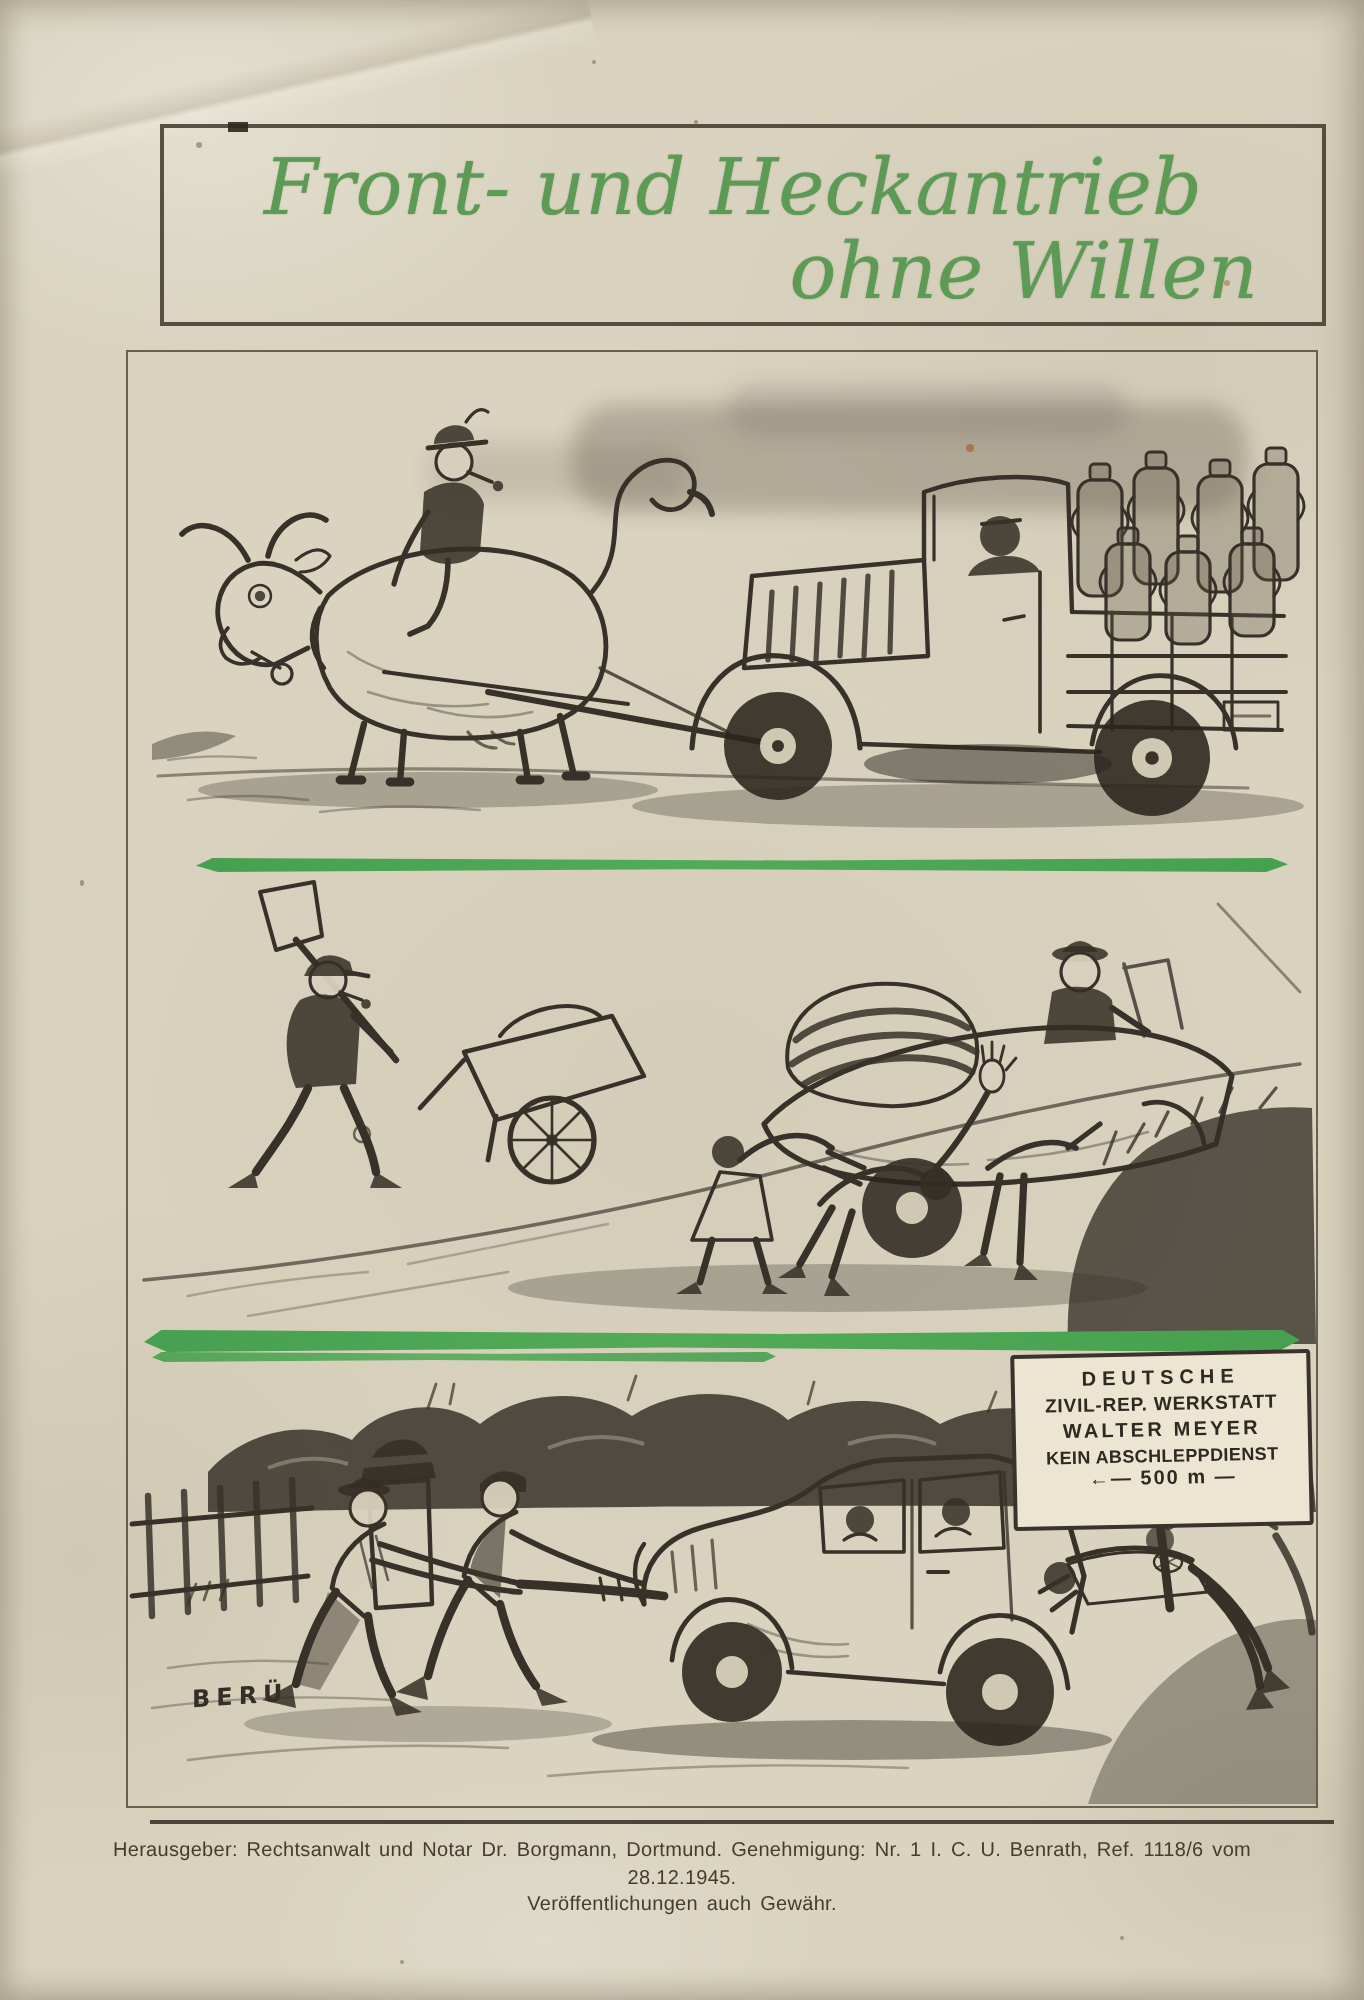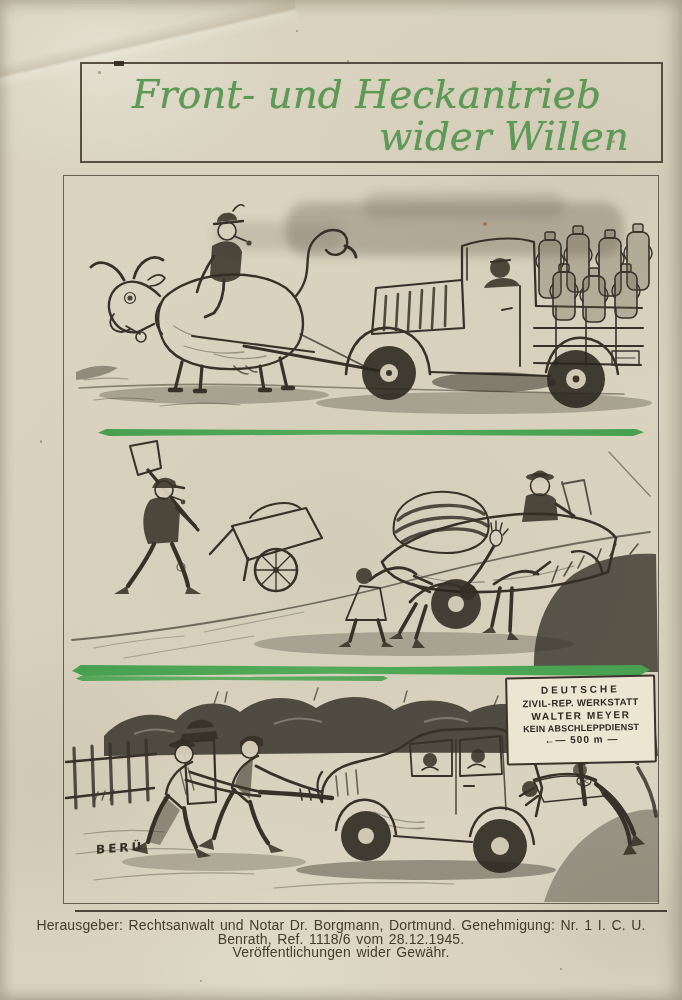--- a/index.html
+++ b/index.html
@@ -51,32 +51,32 @@
   .sg1{font-size:10px;letter-spacing:3px;}
   .sg2{font-size:9.5px;letter-spacing:.4px;margin-top:2px;}
   .sg3{font-size:10px;letter-spacing:1.6px;margin-top:2px;}
   .sg4{font-size:9px;letter-spacing:.2px;margin-top:2px;}
   .sg5{font-size:10px;letter-spacing:1px;margin-top:1px;}
   .signature{position:absolute;left:96px;top:841px;z-index:5;font-size:12px;font-weight:bold;
     letter-spacing:3px;transform:rotate(-4deg) skewX(-4deg);color:#352e26;font-family:"DejaVu Sans",sans-serif;}
   
   .rule{position:absolute;left:75px;top:910px;width:592px;height:2px;background:rgba(52,44,34,.85);}
   .imprint{position:absolute;left:36px;top:919px;width:610px;text-align:center;
-    font-size:14px;line-height:13.5px;color:#463c2e;letter-spacing:.15px;word-spacing:1.5px;}
+    font-size:10px;line-height:13.5px;color:#463c2e;letter-spacing:.15px;word-spacing:1.5px;}
 </style>
 </head>
 <body>
 
 <div class="page">
   <div class="crease"></div>
 
   <div class="title-box">
     <div class="border-blot"></div>
     <div class="t-line t1">Front- und Heckantrieb</div>
-    <div class="t-line t2">wider Willen</div>
+    <div class="t-line t2">ohne Willen</div>
   </div>
 
   <div class="frame">
 
     <div class="pnl" style="top:0" aria-label="Cow towing a truck loaded with milk cans; farmer with hat and pipe rides the cow">
       <svg width="594" height="252" viewBox="0 0 594 252">
         <defs>
             <filter id="b1" x="-30%" y="-60%" width="160%" height="220%">
               <feGaussianBlur stdDeviation="5"></feGaussianBlur>
             </filter>
@@ -354,21 +354,21 @@
     <div class="sg3">WALTER MEYER</div>
     <div class="sg4">KEIN ABSCHLEPPDIENST</div>
     <div class="sg5">←— 500 m —</div>
   </div>
 
   <div class="signature">BERÜ</div>
 
   <div class="rule"></div>
   <div class="imprint">
     <div>Herausgeber: Rechtsanwalt und Notar Dr. Borgmann, Dortmund.  Genehmigung: Nr. 1 I. C. U. Benrath, Ref. 1118/6 vom 28.12.1945.</div>
-    <div>Veröffentlichungen wider Gewähr.</div>
+    <div>Veröffentlichungen auch Gewähr.</div>
   </div>
 
   <div class="specks">
     <i style="left:98px;top:71px;width:3px;height:3px;"></i>
     <i style="left:347px;top:60px;width:2px;height:2px;"></i>
     <i style="left:483px;top:222px;width:4px;height:4px;background:rgba(164,103,58,.75);"></i>
     <i style="left:296px;top:30px;width:2px;height:2px;"></i>
     <i style="left:612px;top:140px;width:3px;height:3px;background:rgba(164,103,58,.5);"></i>
     <i style="left:200px;top:980px;width:2px;height:2px;"></i>
     <i style="left:560px;top:968px;width:2px;height:2px;"></i>

